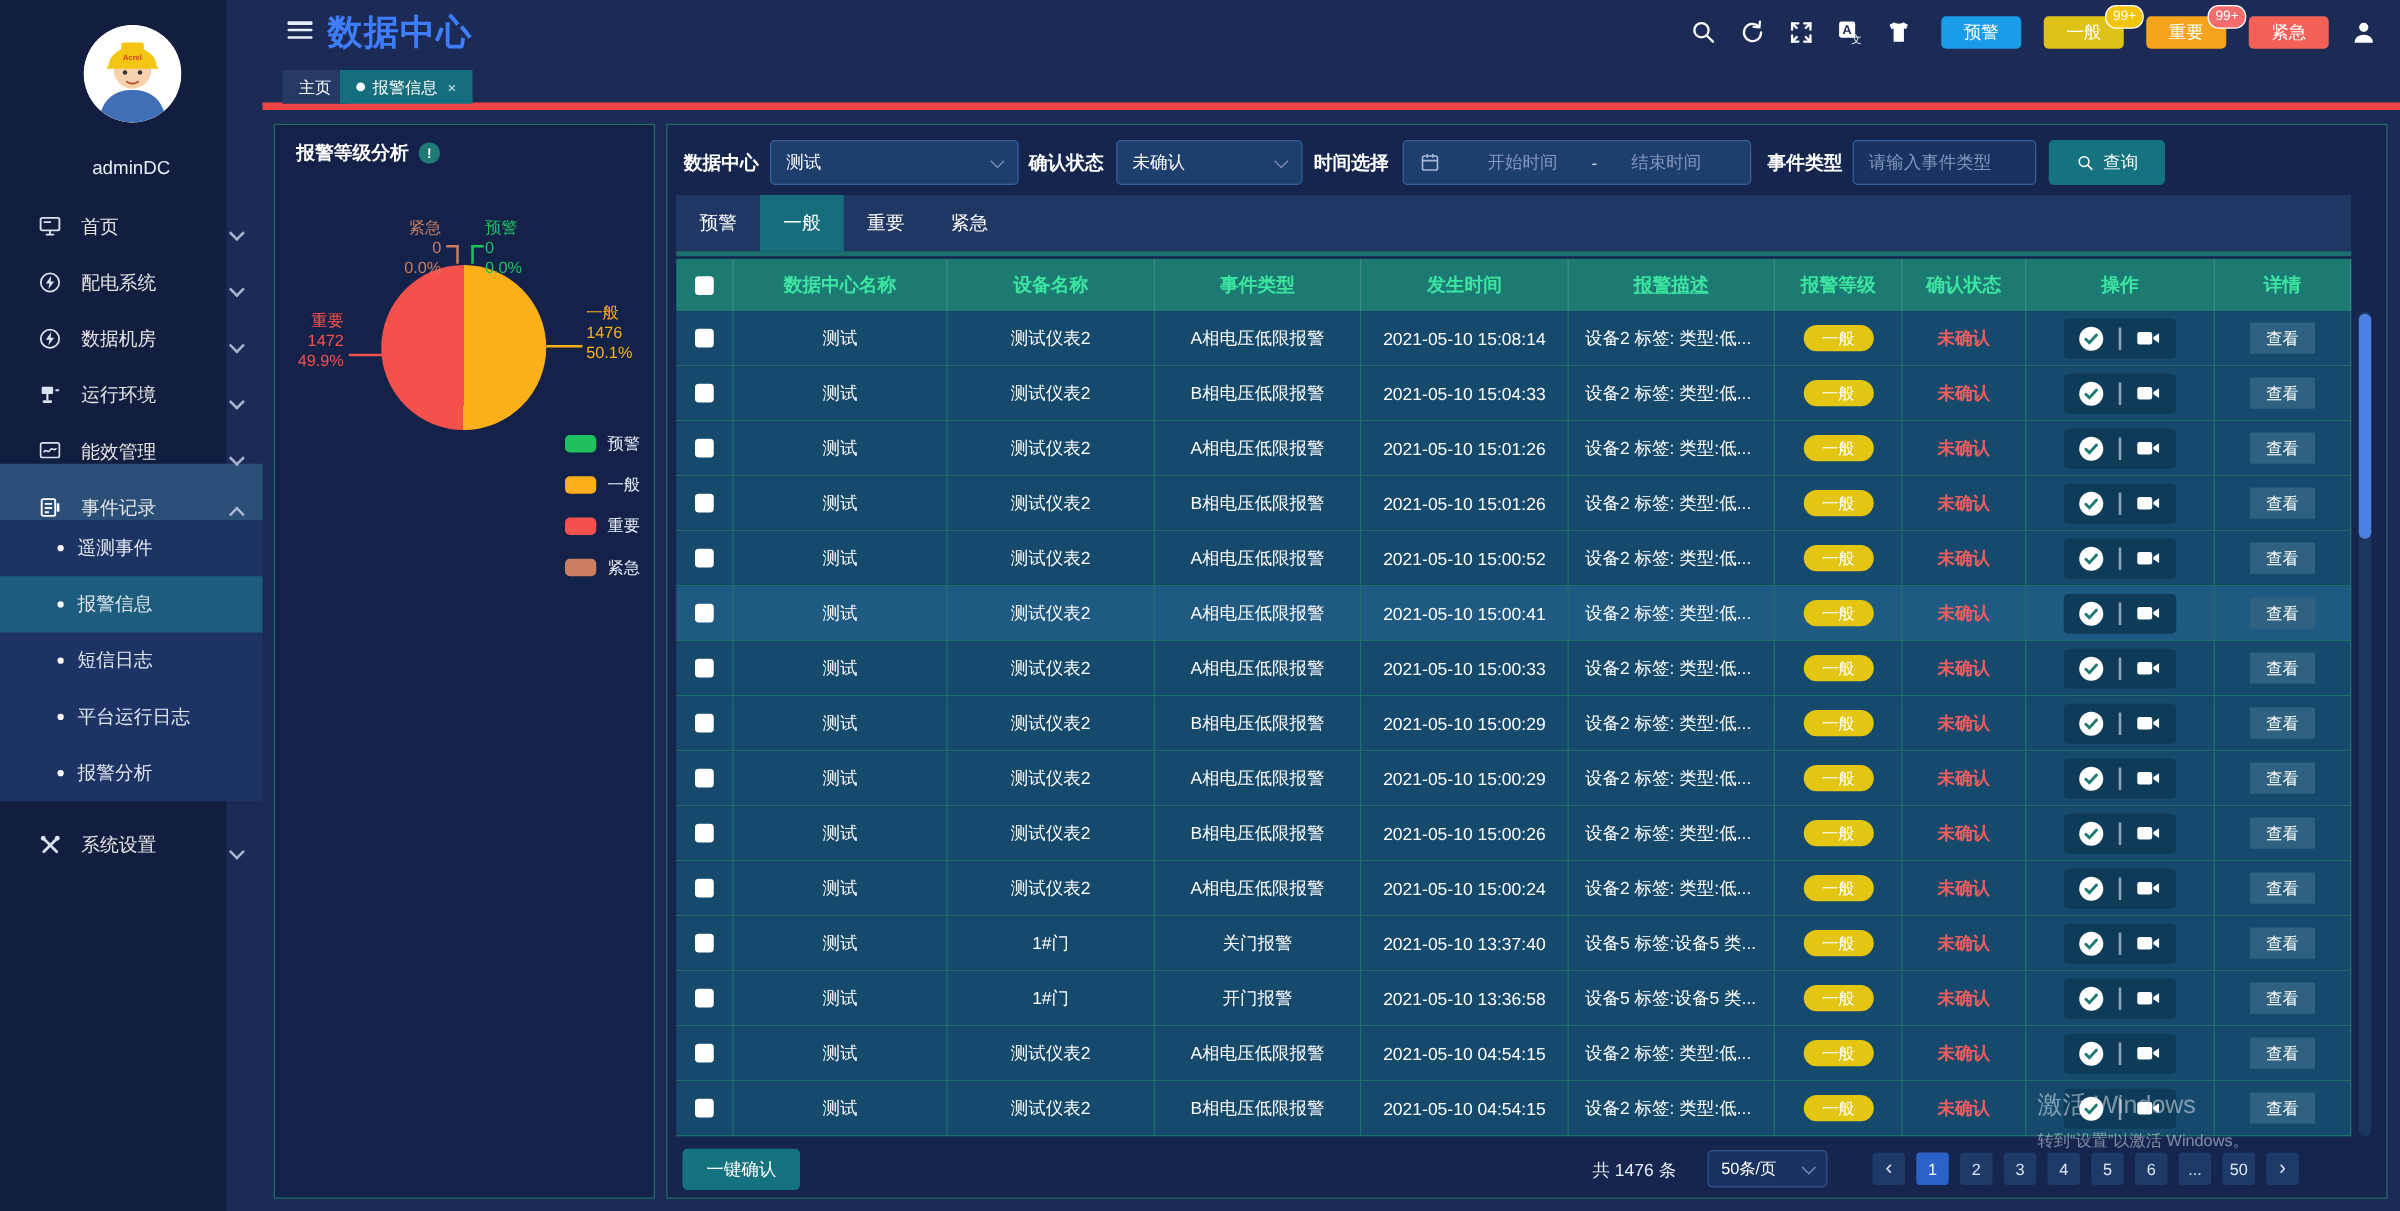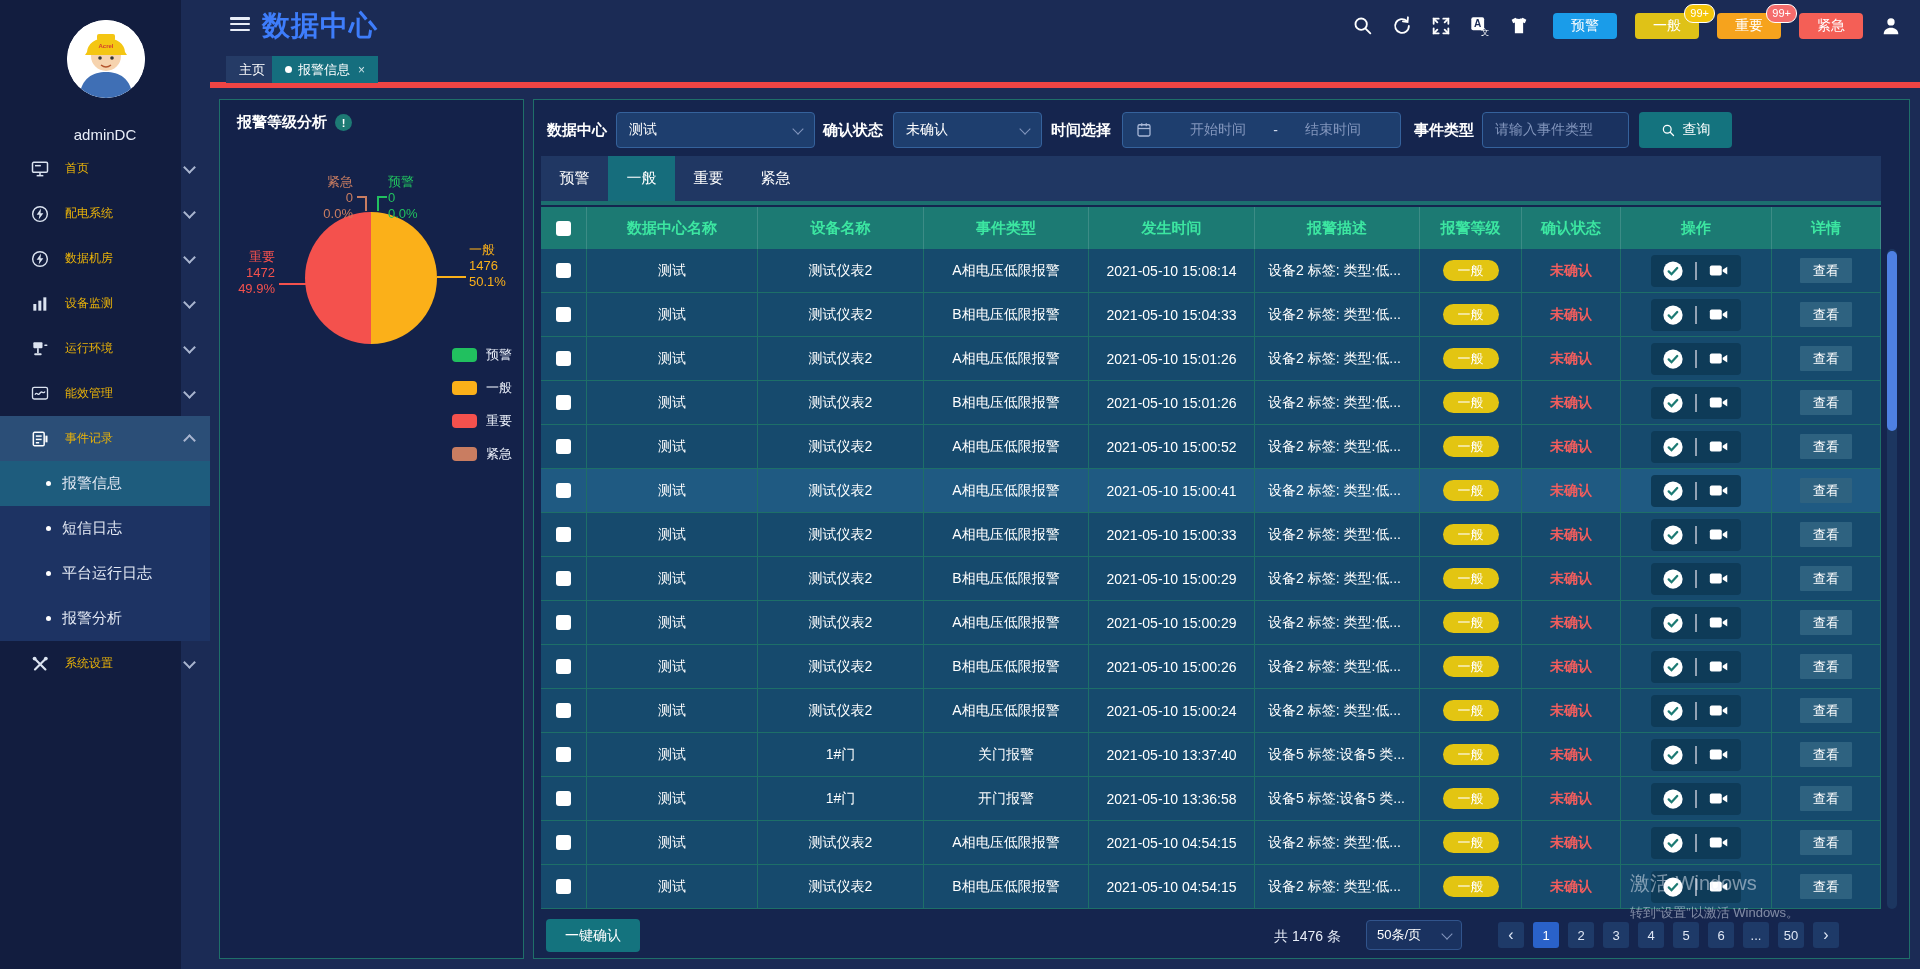--- a/index.html
+++ b/index.html
@@ -3,21 +3,21 @@
 <meta charset="utf-8">
 <style>
   html,body{margin:0;padding:0;background:#0d1630;}
   .app{position:relative;width:1920px;height:969px;background:#1b2b55;overflow:hidden;
        font-family:"Liberation Sans","DejaVu Sans",sans-serif;color:#fff;}
   
   .sidebar{position:absolute;left:0;top:0;width:181px;height:969px;background:#121d3f;z-index:5;}
   .avatar{position:absolute;left:67px;top:20px;width:78px;height:78px;border-radius:50%;background:#fff;overflow:hidden;}
   .username{position:absolute;top:126px;width:210px;text-align:center;font-size:15px;color:#e9eef8;}
   .menu{position:absolute;top:146px;left:0;width:210px;}
-  .menu-item{height:45px;display:flex;align-items:center;padding:0 16px 0 30px;font-size:12px;color:#eab308;cursor:pointer;box-sizing:border-box;}
+  .menu-item{height:45px;display:flex;align-items:flex-end;padding:0 16px 0 30px;font-size:15px;color:#e5e5e5;cursor:pointer;box-sizing:border-box;}
   .menu-item.active{background:#2b4e77;}
   .mi-icon{width:20px;height:20px;margin-right:15px;flex:none;}
   .mi-icon svg{width:20px;height:20px;}
   .mi-label{flex:1;}
   .chev{width:7px;height:7px;border-right:2px solid #a9b5cf;border-bottom:2px solid #a9b5cf;transform:rotate(45deg);margin-top:-3px;flex:none;}
   .chev.up{transform:rotate(-135deg);margin-top:4px;}
   .submenu{background:#1d3363;}
   .sub-item{height:45px;display:flex;align-items:center;padding-left:46px;font-size:15px;color:#e2e8f3;cursor:pointer;}
   .sub-item.selected{background:#1e5c7d;}
   .sub-dot{width:5px;height:5px;border-radius:50%;background:#fff;margin-right:11px;flex:none;}
@@ -152,29 +152,20 @@
         <div class="menu-item">
           <span class="mi-icon"><svg viewBox="0 0 24 24" fill="none" stroke="#dbe3f0" stroke-width="1.7">
               <circle cx="12" cy="12" r="8.8"></circle>
               <path d="M13.2 5.5 8 13h3.4l-1 5.5L16 11h-3.4z" fill="#dbe3f0" stroke="none"></path>
             </svg></span>
           <span class="mi-label">数据机房</span>
           <span class="chev"></span>
         </div>
         <div class="menu-item">
           <span class="mi-icon"><svg viewBox="0 0 24 24" fill="#dbe3f0">
-              <rect x="4" y="12" width="3.6" height="8"></rect>
-              <rect x="10" y="8" width="3.6" height="12"></rect>
-              <rect x="16" y="4" width="3.6" height="16"></rect>
-            </svg></span>
-          <span class="mi-label">设备监测</span>
-          <span class="chev"></span>
-        </div>
-        <div class="menu-item">
-          <span class="mi-icon"><svg viewBox="0 0 24 24" fill="#dbe3f0">
               <rect x="4" y="4" width="11" height="7" rx="1"></rect>
               <rect x="8.5" y="11" width="2" height="6"></rect>
               <rect x="5" y="17" width="9" height="2.6" rx="1.2"></rect>
               <rect x="17" y="6.5" width="4" height="2" rx="1"></rect>
             </svg></span>
           <span class="mi-label">运行环境</span>
           <span class="chev"></span>
         </div>
         <div class="menu-item">
           <span class="mi-icon"><svg viewBox="0 0 24 24" fill="none" stroke="#dbe3f0" stroke-width="1.6">
@@ -189,20 +180,24 @@
               <rect x="4" y="4" width="13" height="16" rx="1.5"></rect>
               <line x1="7" y1="8.5" x2="14" y2="8.5"></line>
               <line x1="7" y1="12.5" x2="14" y2="12.5"></line>
               <line x1="7" y1="16.5" x2="11" y2="16.5"></line>
               <rect x="18.5" y="8" width="2.5" height="8" fill="#fff" stroke="none"></rect>
             </svg></span>
           <span class="mi-label">事件记录</span>
           <span class="chev up"></span>
         </div>
         <div class="submenu">
+          <div class="sub-item">
+            <span class="sub-dot"></span>
+            <span>遥测事件</span>
+          </div>
           <div class="sub-item selected">
             <span class="sub-dot"></span>
             <span>报警信息</span>
           </div>
           <div class="sub-item">
             <span class="sub-dot"></span>
             <span>短信日志</span>
           </div>
           <div class="sub-item">
             <span class="sub-dot"></span>
@@ -379,21 +374,21 @@
     <div class="teal-line"></div>
 
     <div class="thead" id="thead">
         <div class="th" style="width: 46px;">
           <span class="cbx"></span>
         </div>
         <div class="th" style="width: 171px;">数据中心名称</div>
         <div class="th" style="width: 166px;">设备名称</div>
         <div class="th" style="width: 165px;">事件类型</div>
         <div class="th" style="width: 166px;">发生时间</div>
-        <div class="th" style="width: 165px;">报警描述</div>
+        <div class="th" style="width: 165px; text-decoration: underline;">报警描述</div>
         <div class="th" style="width: 102px;">报警等级</div>
         <div class="th" style="width: 99px;">确认状态</div>
         <div class="th" style="width: 151px;">操作</div>
         <div class="th" style="width: 109px;">详情</div>
       </div>
     <div class="tbody" id="tbody">
         <div class="tr">
           <div class="td" style="width: 46px;">
             <span class="cbx"></span>
           </div>

